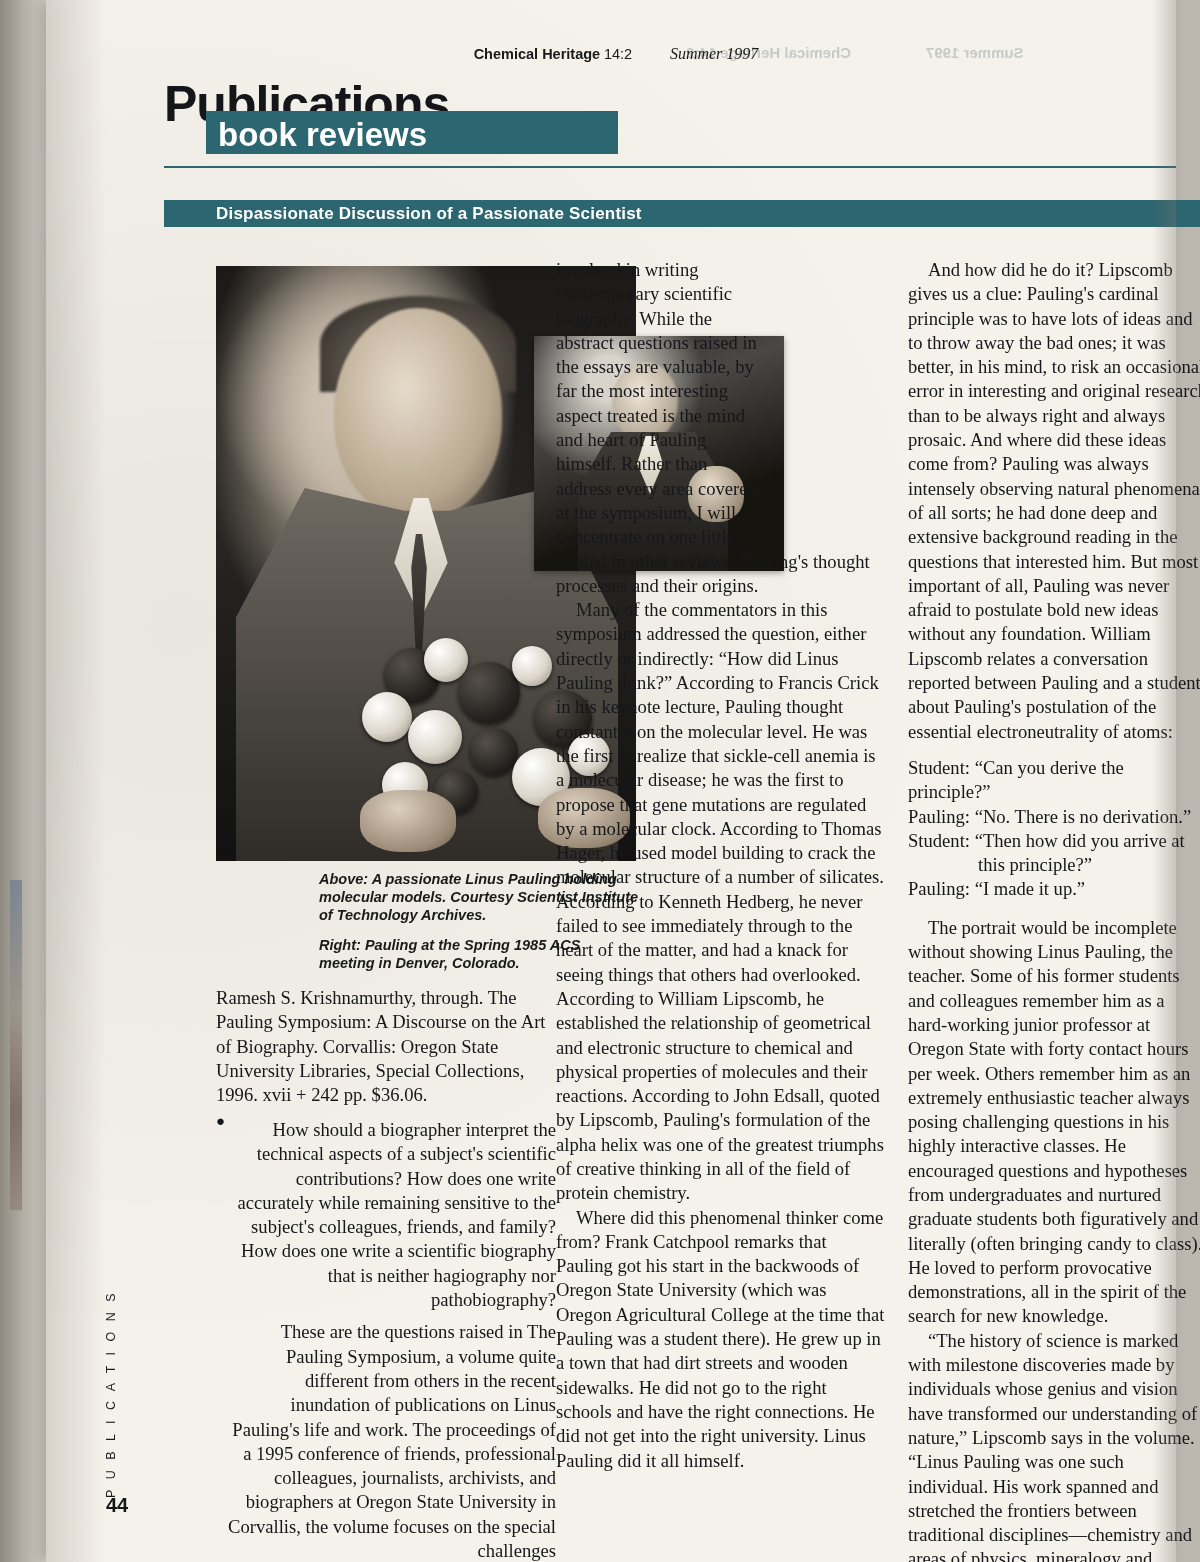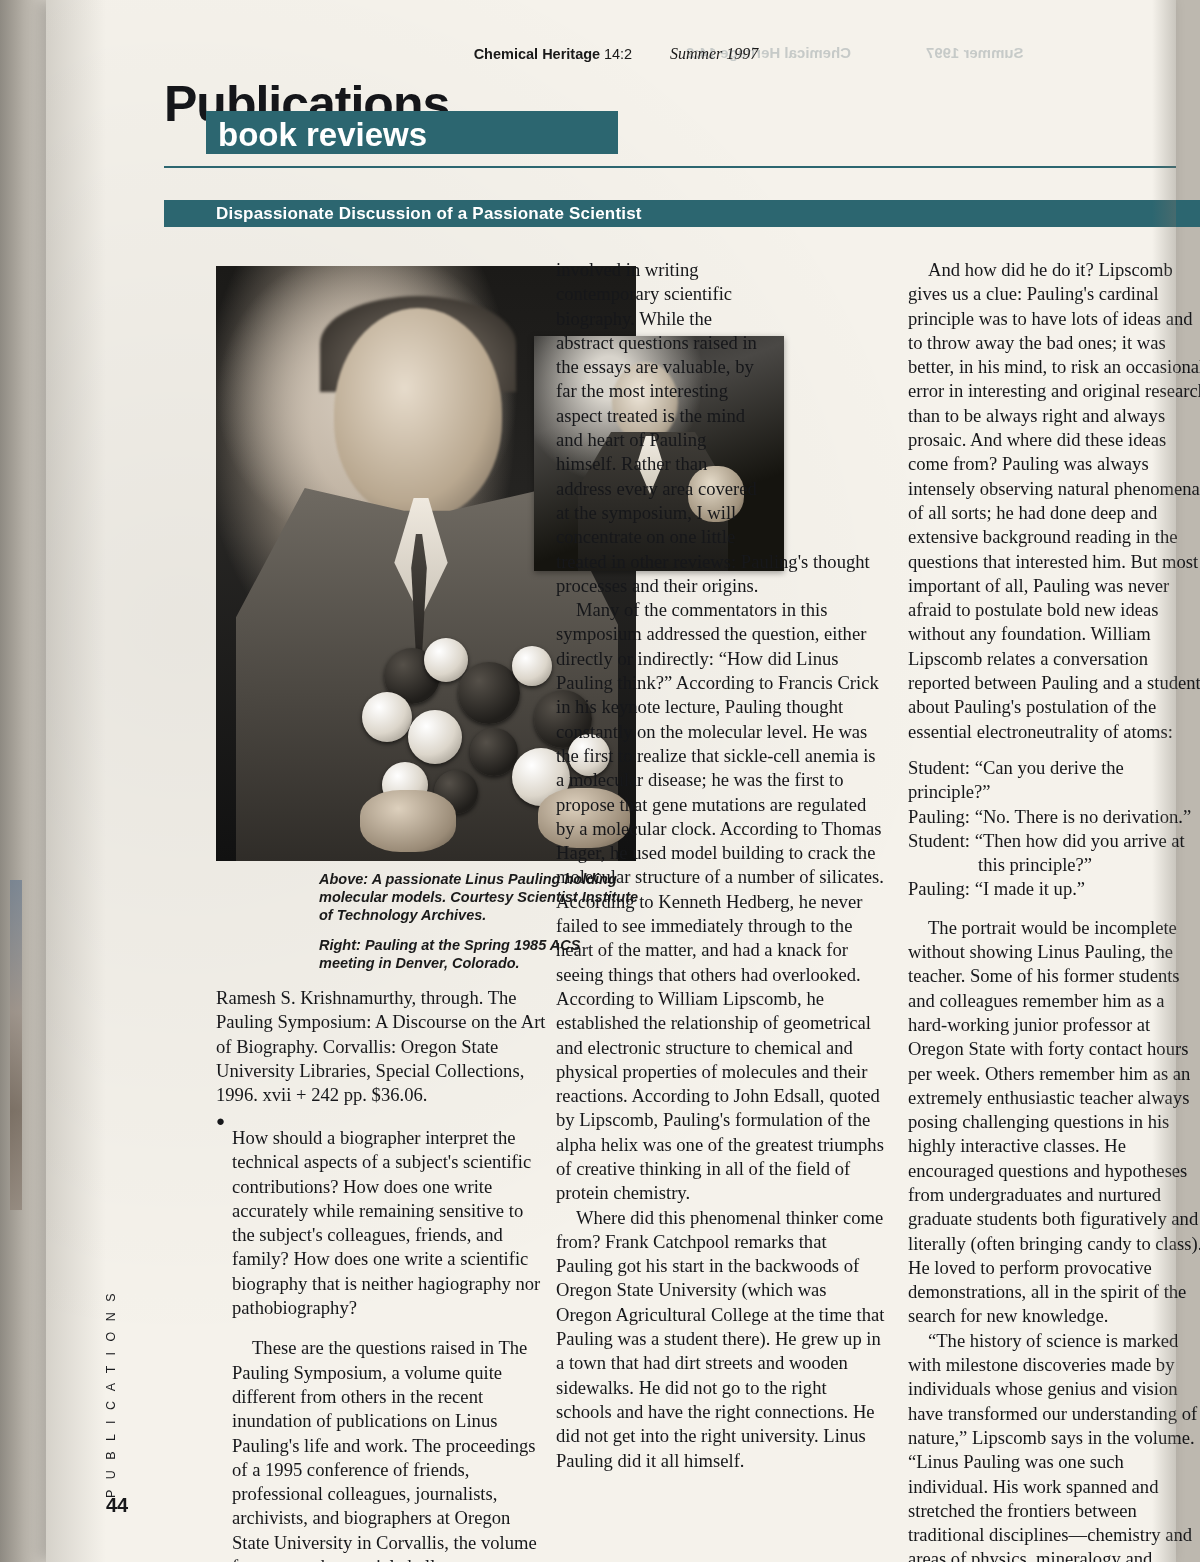--- a/index.html
+++ b/index.html
@@ -312,21 +312,21 @@
     line-height: 12px;
   }
 
   .col1-body {
     position: absolute;
     left: 52px; top: 852px;
     width: 348px;
     font-size: 18.6px;
     line-height: 24.3px;
   }
-  .col1-body p { margin: 16px; text-indent: 20px; }
+  .col1-body p { margin: 8px; text-indent: 20px; text-align: right; }
   .col1-body p.noindent { text-indent: 0; }
 
   
   .notch {
     float: right;
     width: 126px;
     height: 272px;
     shape-outside: inset(0);
   }
 

